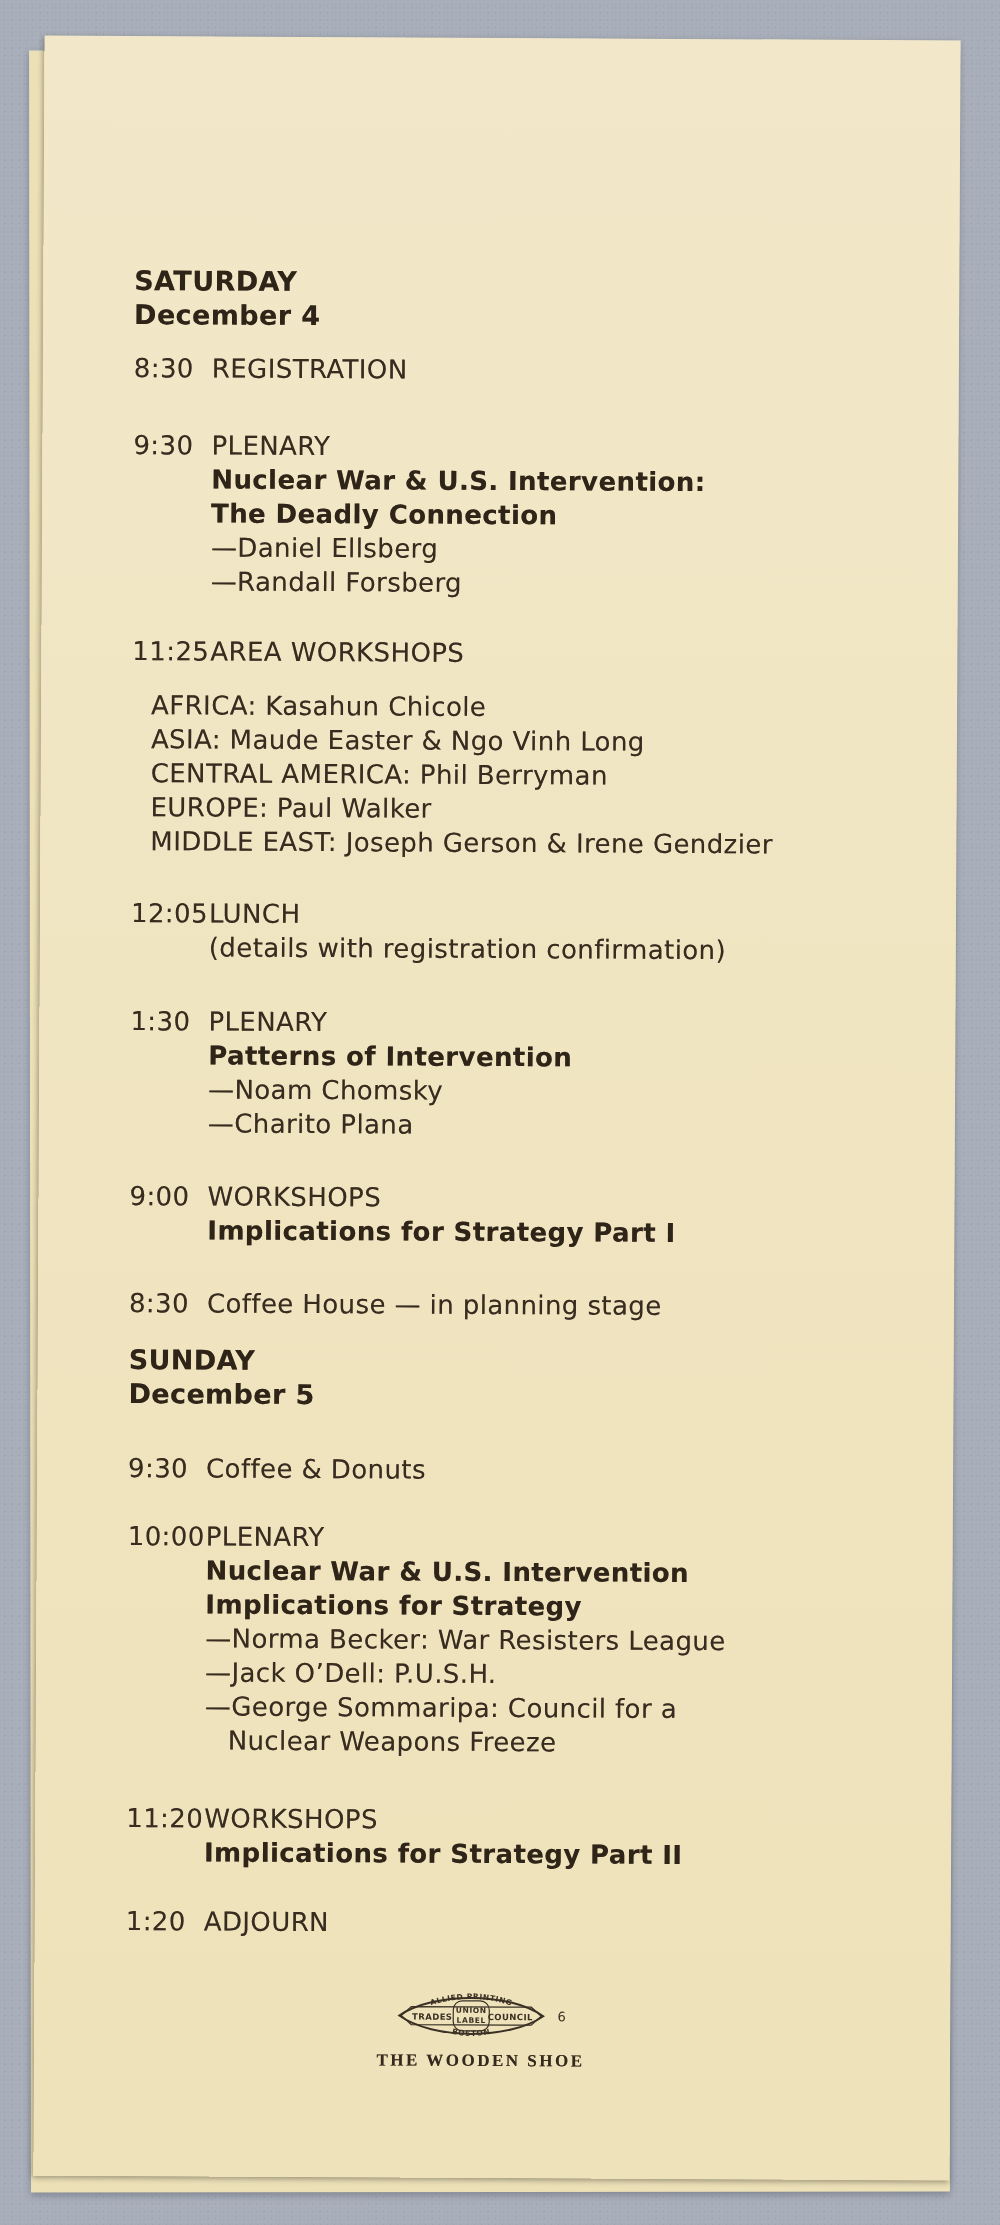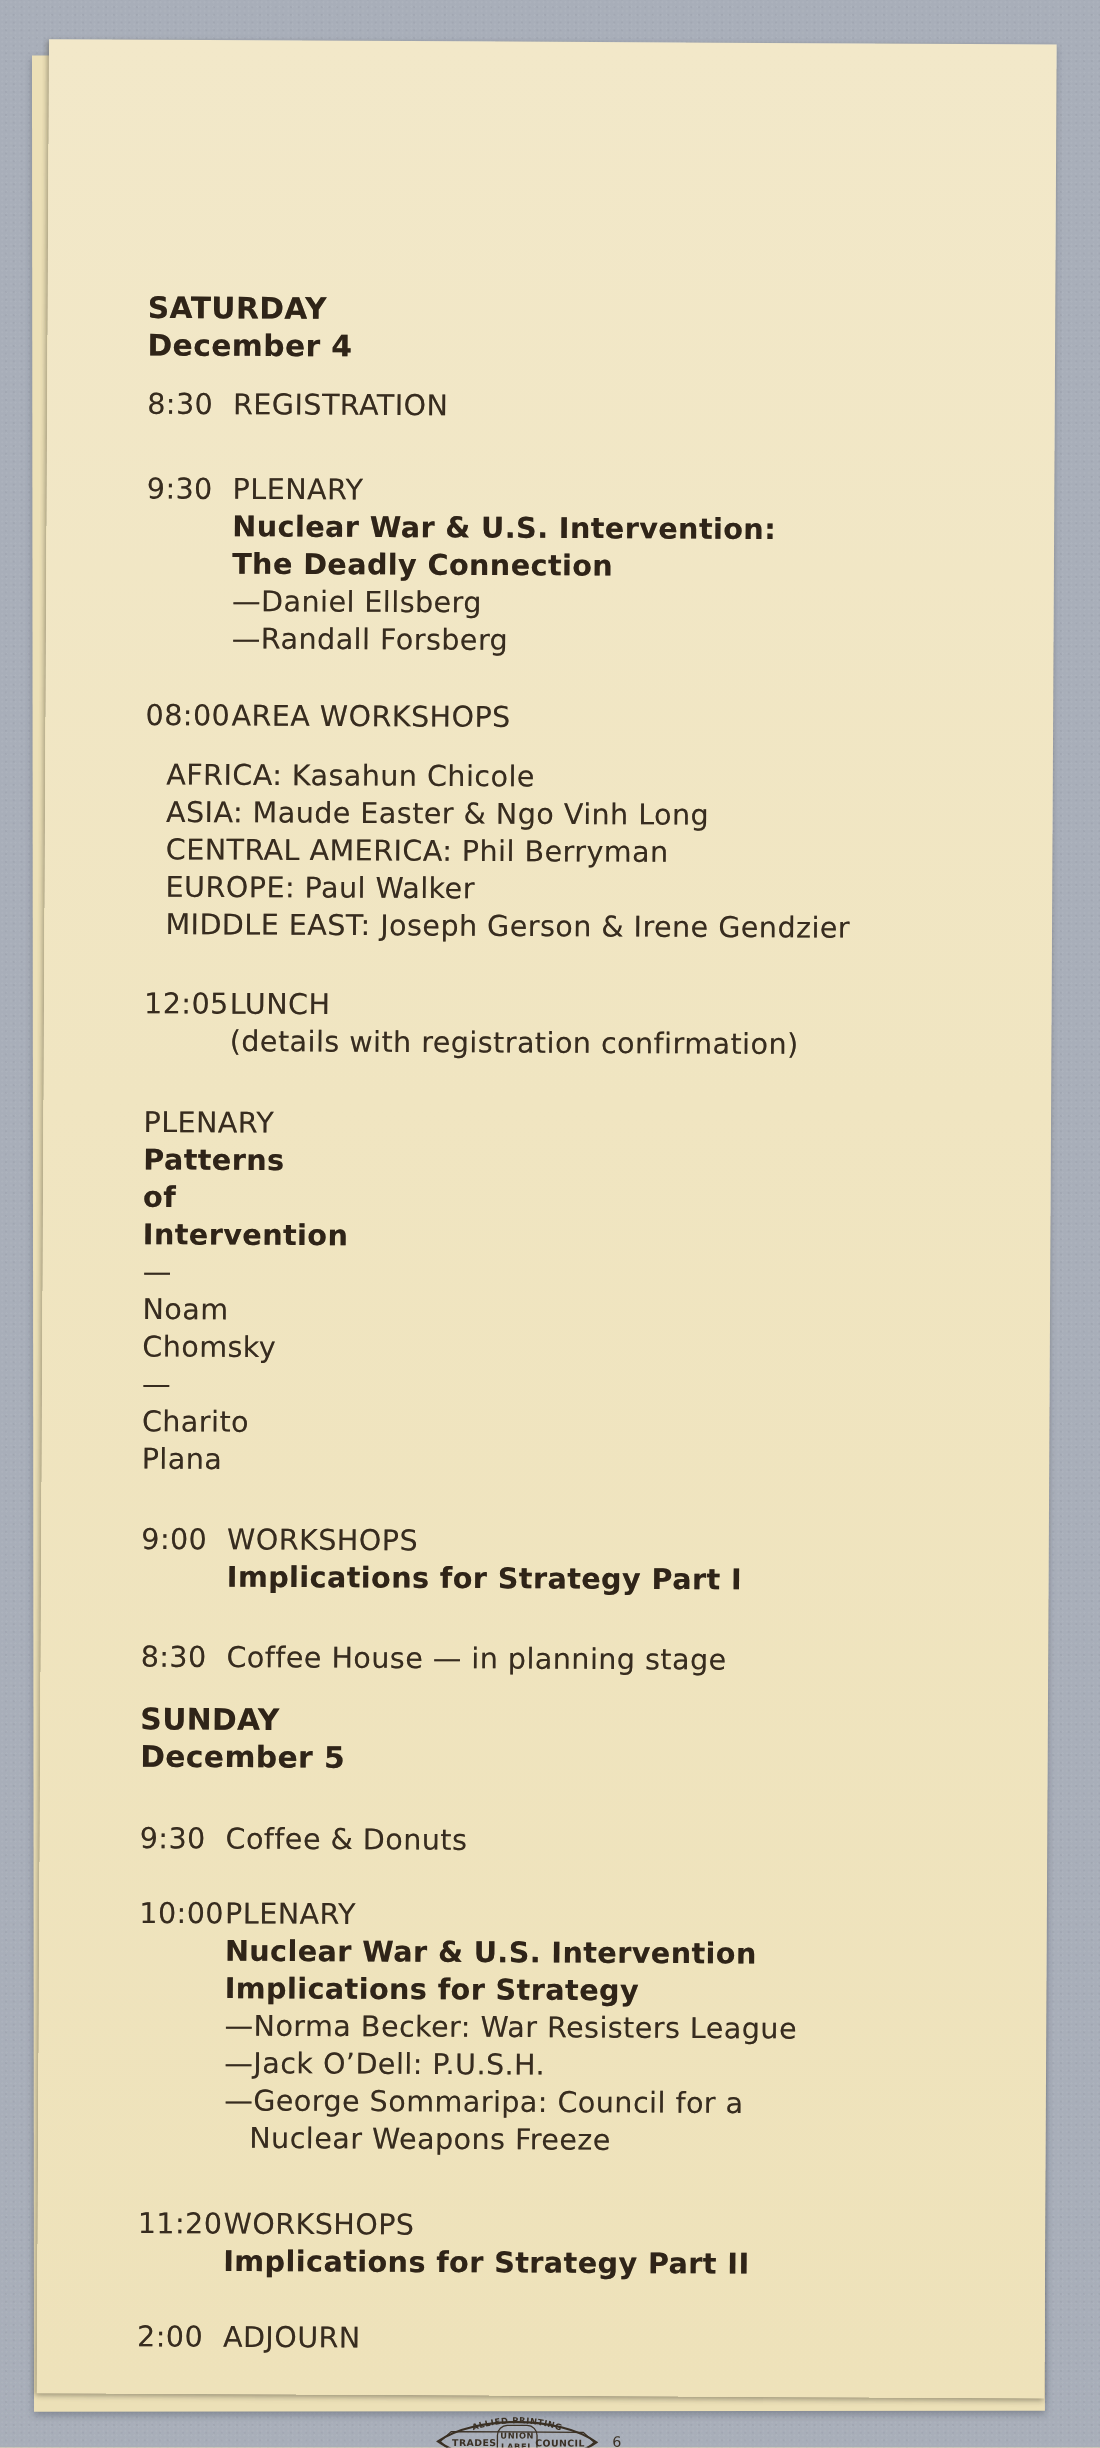--- a/index.html
+++ b/index.html
@@ -86,21 +86,21 @@
           <div class="b">Nuclear War &amp; U.S. Intervention:</div>
           <div class="b">The Deadly Connection</div>
           <div>—Daniel Ellsberg</div>
           <div>—Randall Forsberg</div>
         </div>
       </div>
     </div>
 
     <div class="item txt" style="margin-top:36px">
       <div class="row">
-        <div class="time">08:00</div>
+        <div class="time">11:25</div>
         <div class="content">
           <div>AREA WORKSHOPS</div>
         </div>
       </div>
       <div class="regions">
         <div>AFRICA: Kasahun Chicole</div>
         <div>ASIA: Maude Easter &amp; Ngo Vinh Long</div>
         <div>CENTRAL AMERICA: Phil Berryman</div>
         <div>EUROPE: Paul Walker</div>
         <div>MIDDLE EAST: Joseph Gerson &amp; Irene Gendzier</div>
@@ -112,20 +112,21 @@
         <div class="time">12:05</div>
         <div class="content">
           <div>LUNCH</div>
           <div>(details with registration confirmation)</div>
         </div>
       </div>
     </div>
 
     <div class="item txt" style="margin-top:40px">
       <div class="row">
+        <div class="time">1:30</div>
         <div class="content">
           <div>PLENARY</div>
           <div class="b">Patterns of Intervention</div>
           <div>—Noam Chomsky</div>
           <div>—Charito Plana</div>
         </div>
       </div>
     </div>
 
     <div class="item txt" style="margin-top:39px">
@@ -183,21 +184,21 @@
         <div class="time">11:20</div>
         <div class="content">
           <div>WORKSHOPS</div>
           <div class="b">Implications for Strategy Part II</div>
         </div>
       </div>
     </div>
 
     <div class="item txt" style="margin-top:35px">
       <div class="row">
-        <div class="time">2:00</div>
+        <div class="time">1:20</div>
         <div class="content">
           <div>ADJOURN</div>
         </div>
       </div>
     </div>
   </section>
 
   <div class="footer">
     <div class="ulabel-row">
       <svg class="ulabel" width="152" height="62" viewBox="0 0 152 62">

